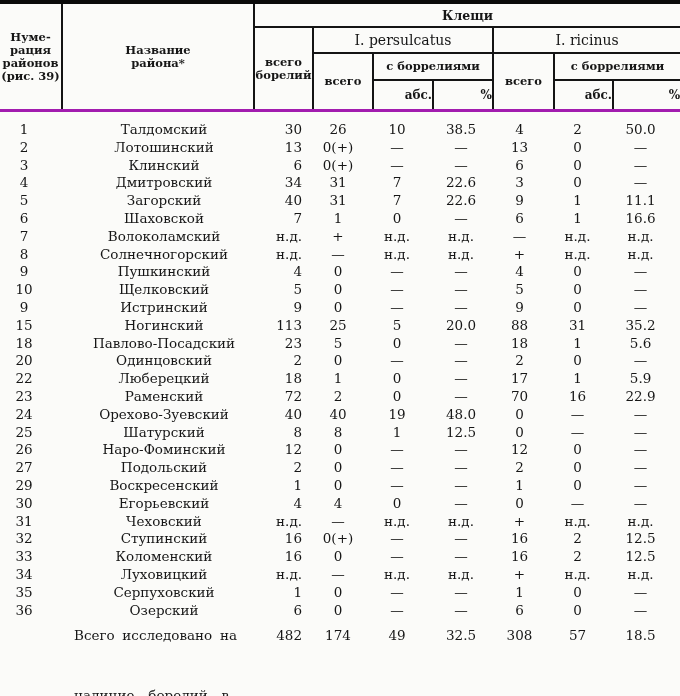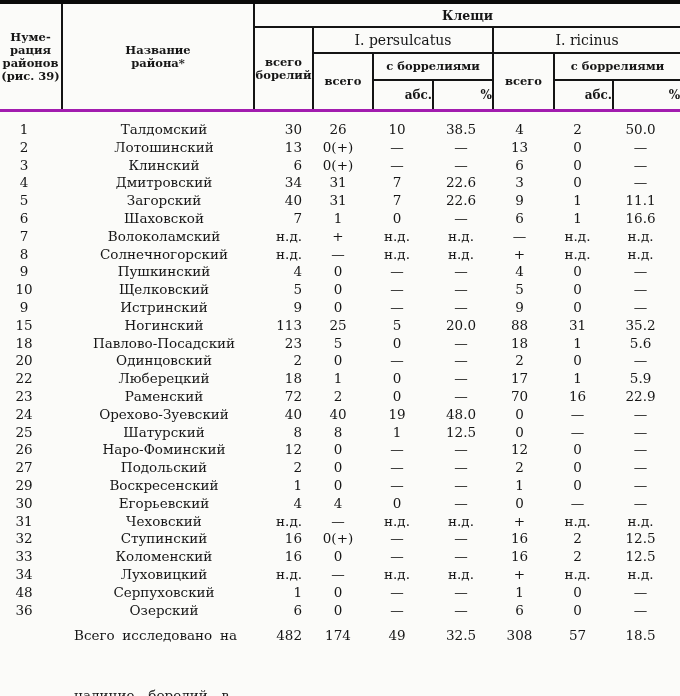--- a/index.html
+++ b/index.html
@@ -398,21 +398,21 @@
           <td class="c2">Луховицкий</td>
           <td class="c3">н.д.</td>
           <td class="c4">—</td>
           <td class="c5">н.д.</td>
           <td class="c6">н.д.</td>
           <td class="c7">+</td>
           <td class="c8">н.д.</td>
           <td class="c9">н.д.</td>
         </tr>
         <tr class="data-row">
-          <td class="c1">48</td>
+          <td class="c1">35</td>
           <td class="c2">Серпуховский</td>
           <td class="c3">1</td>
           <td class="c4">0</td>
           <td class="c5">—</td>
           <td class="c6">—</td>
           <td class="c7">1</td>
           <td class="c8">0</td>
           <td class="c9">—</td>
         </tr>
         <tr class="data-row">

